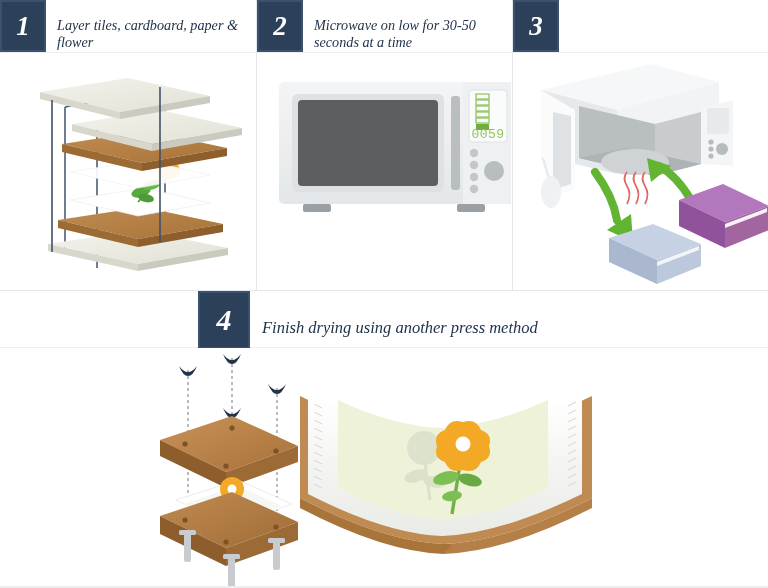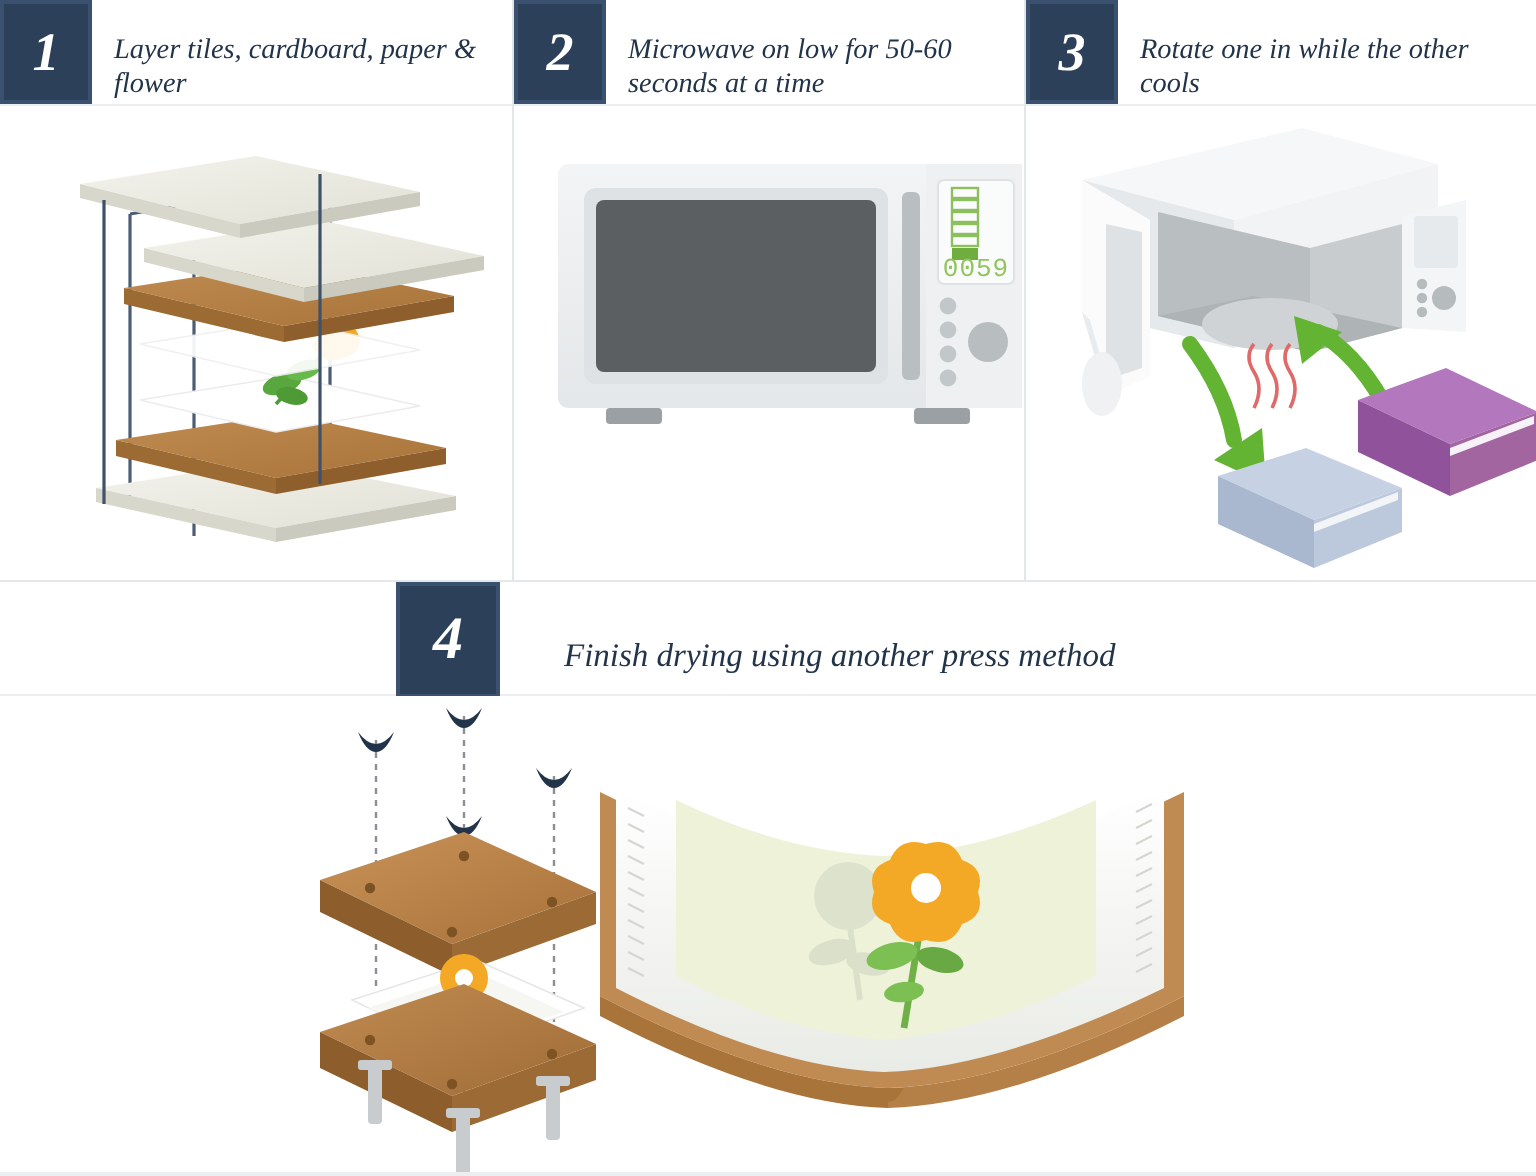--- a/index.html
+++ b/index.html
@@ -63,21 +63,21 @@
     box-sizing:border-box;
     border-top:1px solid #e4e7ea;
     border-bottom:1px solid #eceef0;
     background:#ffffff;
   }
   .band-inner{
     position:absolute;left:198px;top:0;height:58px;
     display:flex;align-items:stretch;
   }
   .band .badge{width:52px;min-width:52px;height:58px;font-size:30px;}
-  .band .head-text{font-size:16.5px;padding-left:32px;}
+  .band .head-text{font-size:16.5px;padding-left:12px;}
 
   
   .bottom{
     position:absolute;left:0;top:348px;width:768px;height:238px;
     background:#ffffff;
   }
   .abs{position:absolute;}
 </style>
 </head>
 <body>
@@ -158,21 +158,21 @@
             <path d="M42 48 L42 200"></path>
             <path d="M150 35 L150 190"></path>
           </g>
         </svg>
       </div>
     </div>
 
     <div class="panel">
       <div class="panel-head">
         <div class="badge">2</div>
-        <div class="head-text">Microwave on low for 50-60 seconds at a time</div>
+        <div class="head-text">Microwave on low for 30-50 seconds at a time</div>
       </div>
       <div class="art">
         <svg width="256" height="238" viewBox="0 0 256 238">
           <defs>
             <linearGradient id="mwBody" x1="0" y1="0" x2="0" y2="1">
               <stop offset="0" stop-color="#f3f4f5"></stop>
                 <stop offset="1" stop-color="#e4e7e9"></stop>
             </linearGradient>
           </defs>
 
@@ -206,21 +206,20 @@
           <circle cx="207" cy="137" r="4.2" fill="#c2c7c9"></circle>
           <circle cx="227" cy="119" r="10" fill="#b8bdc0"></circle>
         </svg>
         <div class="abs" style="left:196px;top:22px;width:48px;height:66px;"></div>
       </div>
     </div>
 
     <div class="panel">
       <div class="panel-head">
         <div class="badge">3</div>
-        <div class="head-text">Rotate one in while the other cools</div>
       </div>
       <div class="art">
         <svg width="256" height="238" viewBox="0 0 256 238">
 
           <polygon points="18,38 128,12 196,30 94,58" fill="#f6f7f8"></polygon>
 
           <polygon points="18,38 94,58 94,122 18,104" fill="#e6e9eb"></polygon>
           <polygon points="94,58 196,30 196,92 94,122" fill="#f1f3f4"></polygon>
 
           <polygon points="56,54 132,72 132,124 56,106" fill="#b9bec1"></polygon>

